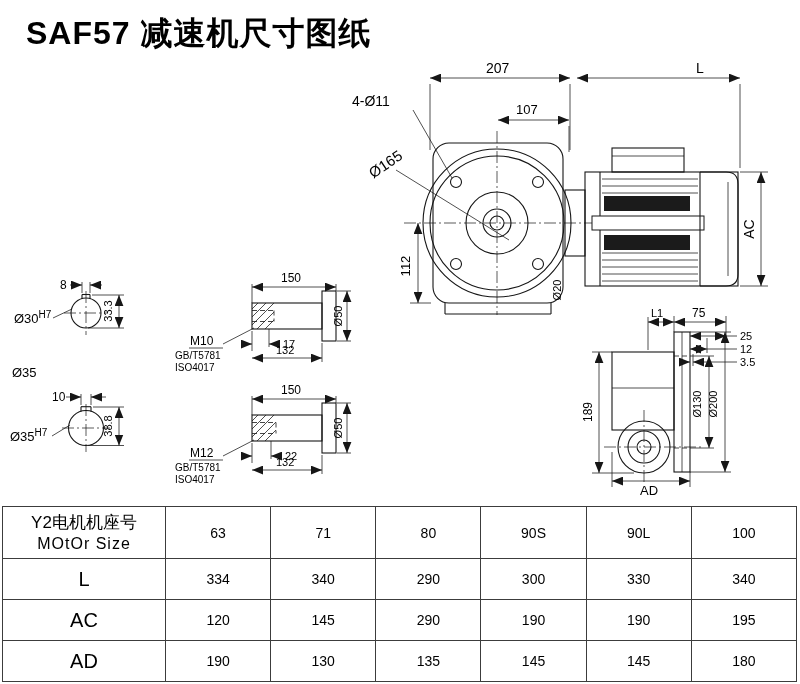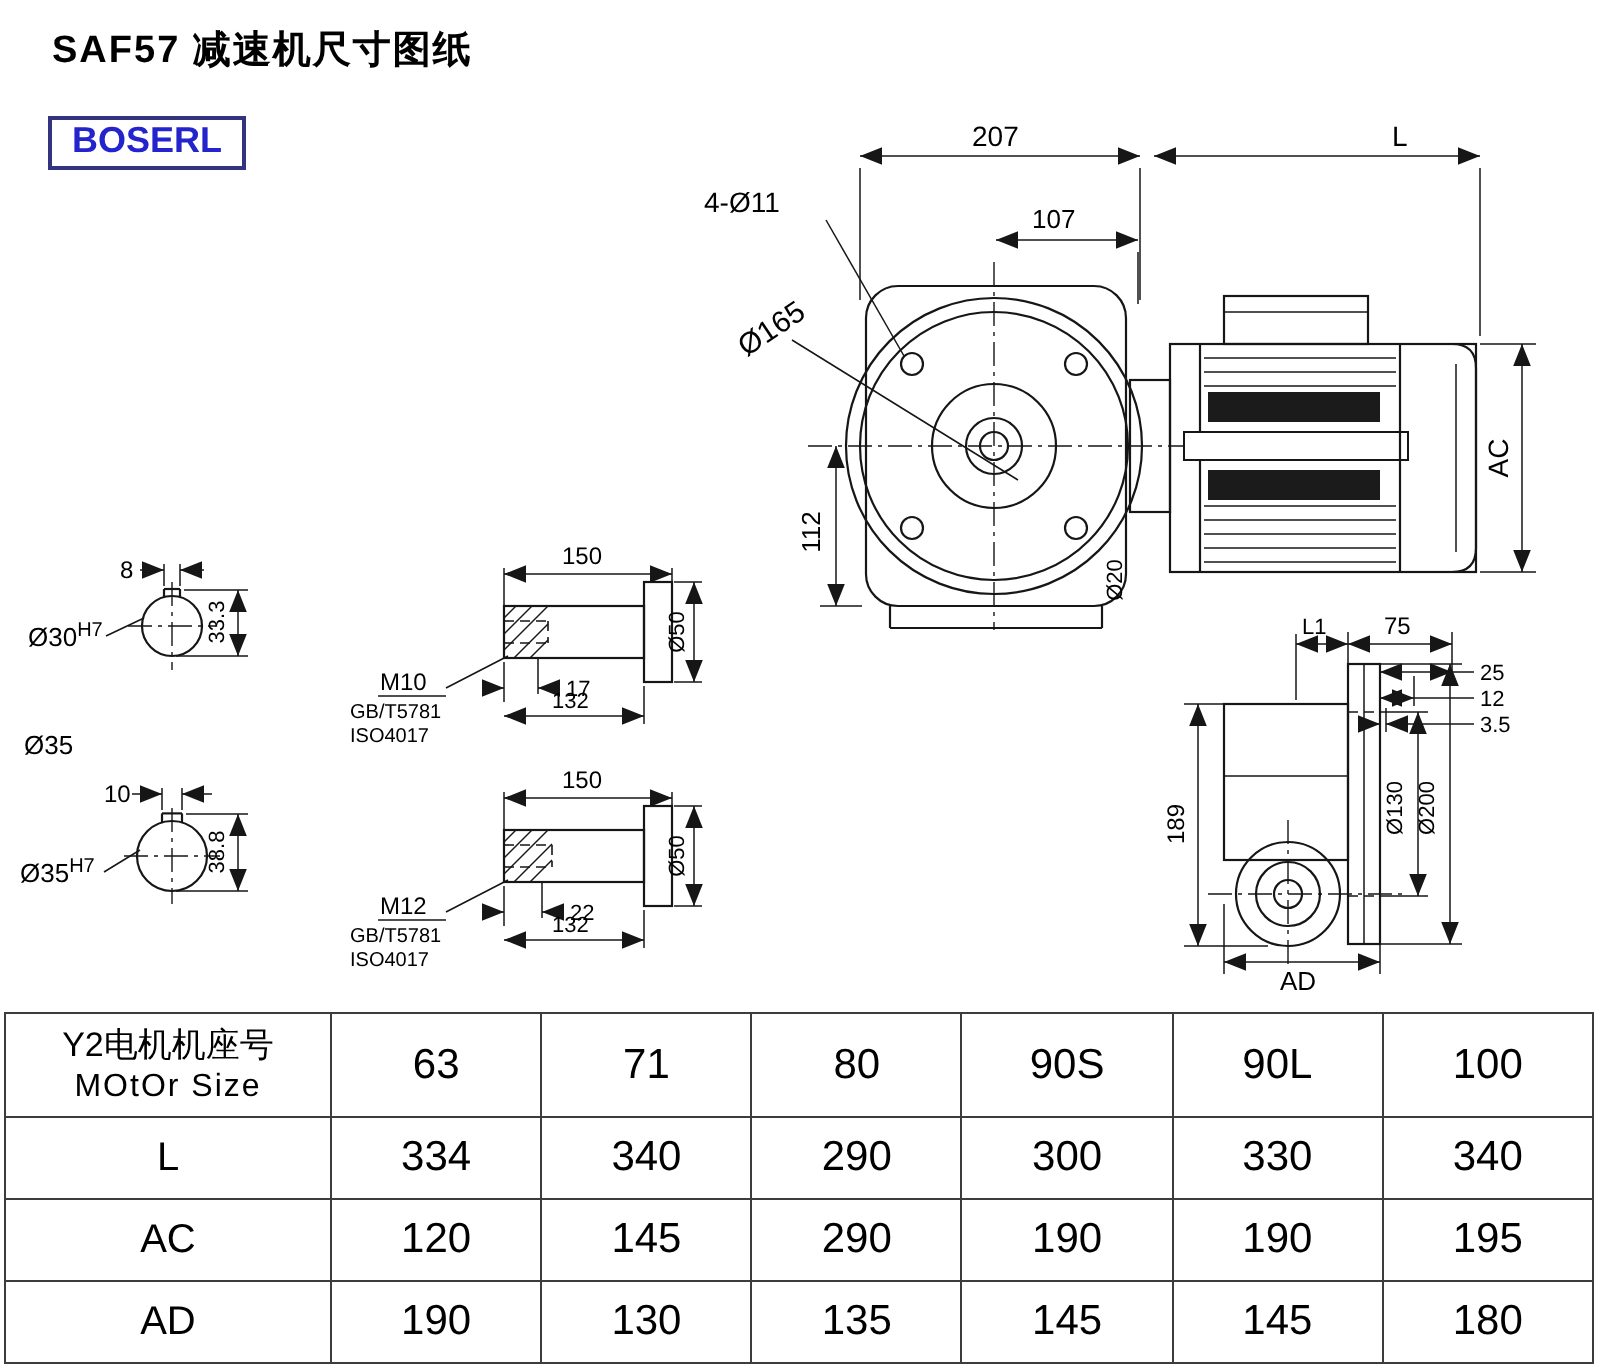--- a/index.html
+++ b/index.html
@@ -1,40 +1,39 @@
 <!DOCTYPE html>
 <html><head>
 <meta charset="utf-8">
 <style>
   body{margin:0;background:#888}
   .page{position:relative;width:800px;height:684px;background:#fff;font-family:"Liberation Sans",sans-serif;overflow:hidden}
-  .title{position:absolute;left:26px;top:12px;font-size:19px;font-weight:bold;color:#000;letter-spacing:1px}
+  .title{position:absolute;left:26px;top:12px;font-size:32px;font-weight:bold;color:#000;letter-spacing:1px}
   .logo{position:absolute;left:24px;top:58px;border:2px solid #33337f;color:#2424cc;font-size:18px;font-weight:bold;padding:0 10px 2px 10px;background:#fff}
   .drawing{position:absolute;left:0;top:0}
   .dim-table{position:absolute;left:2px;top:506px;width:795px;border-collapse:collapse;table-layout:fixed}
-  .dim-table td{border:1px solid #3c3c3c;text-align:center;vertical-align:middle;font-size:21px;color:#000;padding:0}
+  .dim-table td{border:1px solid #3c3c3c;text-align:center;vertical-align:middle;font-size:14px;color:#000;padding:0}
   .dim-table td.hd{font-size:20px}
   .hc1{display:block;font-size:17px;line-height:1.3}
   .hc2{display:block;font-size:16px;letter-spacing:1px;line-height:1.2}
   svg .ln{stroke:#161616;stroke-width:1.1;fill:none}
   svg .thin{stroke:#161616;stroke-width:.75;fill:none}
   svg .cl{stroke:#161616;stroke-width:.7;fill:none;stroke-dasharray:12 3 2 3}
   svg .hid{stroke:#161616;stroke-width:.8;fill:none;stroke-dasharray:5 3}
   svg .dk{fill:#1b1b1b;stroke:none}
   svg .wt{fill:#fff;stroke:#161616;stroke-width:1}
   svg text{font-family:"Liberation Sans",sans-serif;fill:#000;stroke:none}
   .d15{font-size:15px}.d14{font-size:14px}.d13{font-size:13px}.d12{font-size:12px}.d11{font-size:11px}.d10{font-size:10px}
 </style>
 </head>
 <body>
 
 <div class="page">
 
   <div class="title">SAF57 减速机尺寸图纸</div>
-  <div class="logo">BOSERL</div>
 
   <svg class="drawing" width="800" height="505" viewBox="0 0 800 505">
     <defs>
       <marker id="ar" viewBox="0 0 10 8" markerWidth="11" markerHeight="9" refX="10" refY="4" orient="auto-start-reverse" markerUnits="userSpaceOnUse">
         <path d="M0 0 L10 4 L0 8 Z" fill="#161616" stroke="none"></path>
       </marker>
     </defs>
 
     <g>
       <line class="cl" x1="404" y1="223" x2="592" y2="223"></line>

